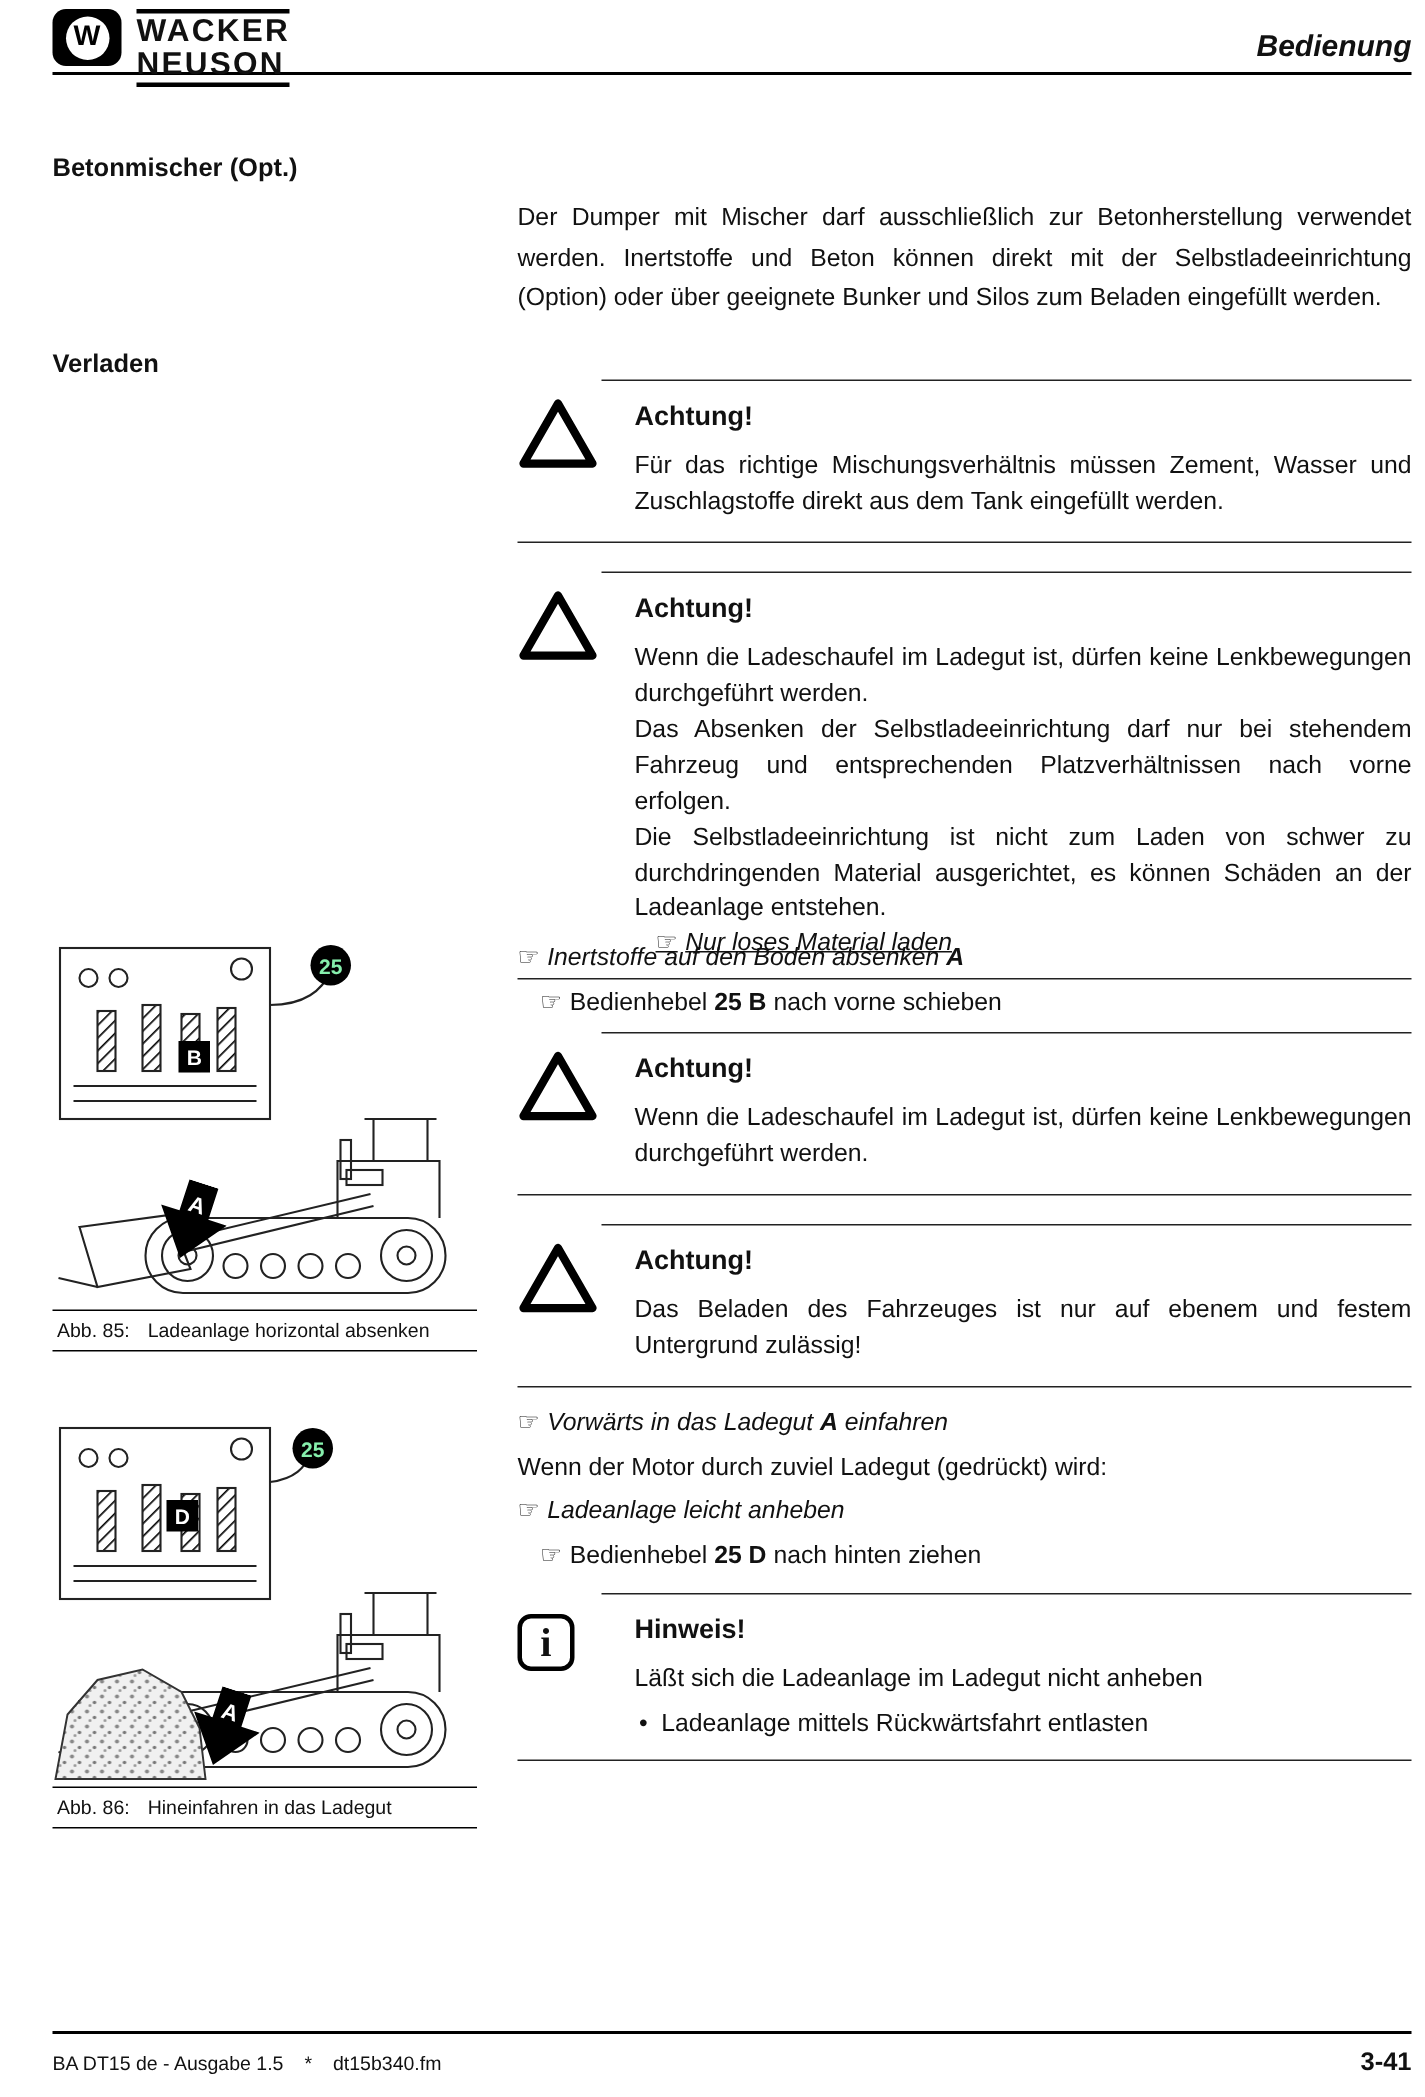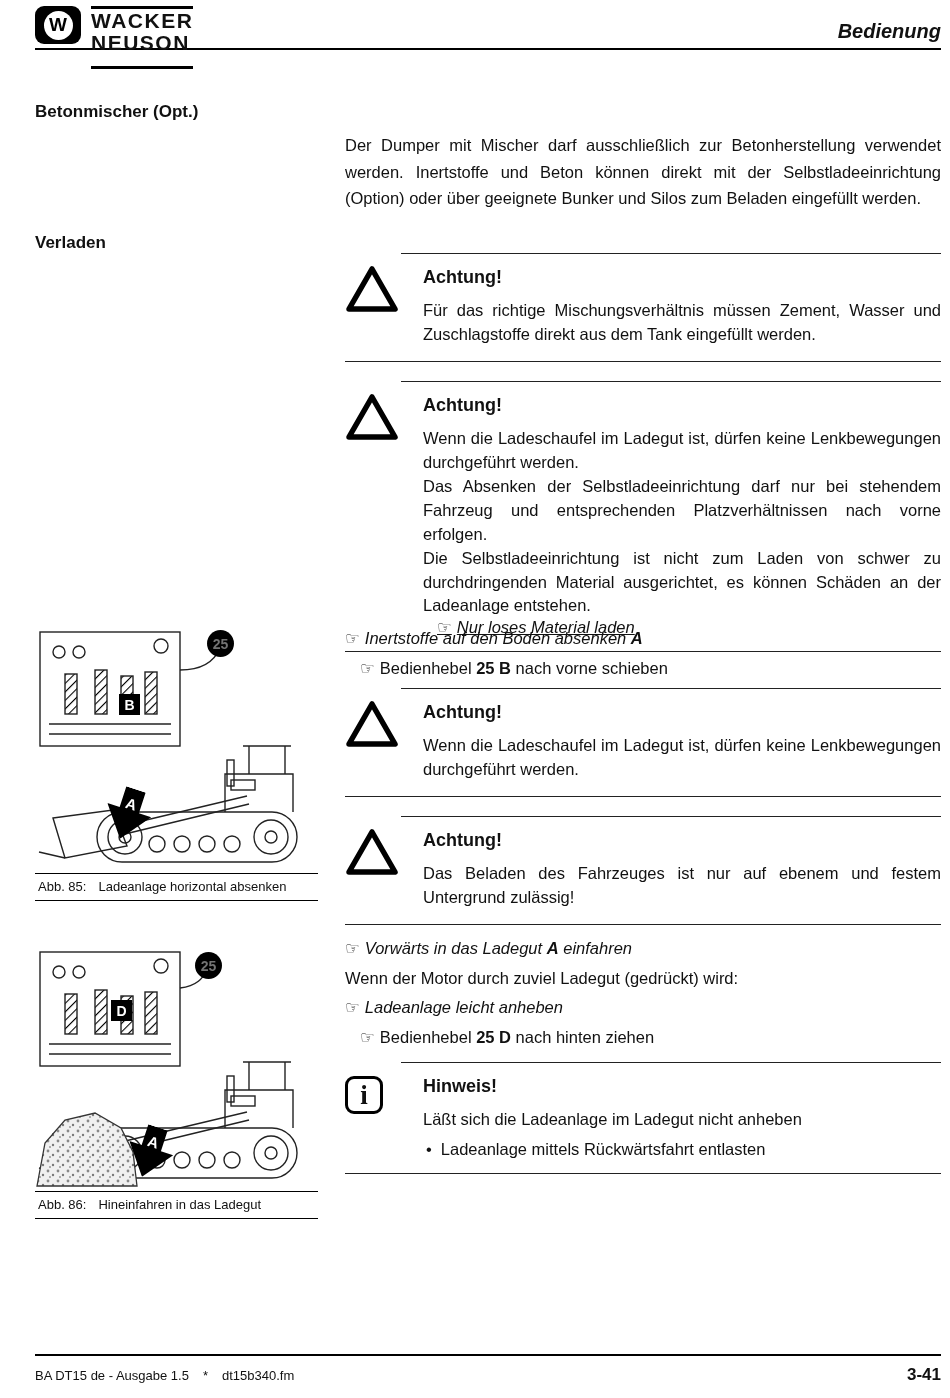--- a/index.html
+++ b/index.html
@@ -13,21 +13,21 @@
   .header { position:absolute; left:35px; top:0; width:906px; height:50px;
     border-bottom:2.5px solid #000; }
   .logo { position:absolute; left:0; top:6px; display:flex; gap:10px; align-items:flex-start; }
   .logo-mark { width:46px; height:38px; background:#000; border-radius:9px;
     display:flex; align-items:center; justify-content:center; }
   .logo-mark-inner { width:29px; height:29px; background:#fff; border-radius:50%;
     display:flex; align-items:center; justify-content:center;
     font-weight:bold; font-size:19px; color:#000; }
   .brand { line-height:1.05; }
   .brand-top { font-weight:bold; font-size:21px; letter-spacing:1.5px; border-top:3px solid #000; padding-top:1px; }
-  .brand-bottom { font-weight:bold; font-size:21px; letter-spacing:1.5px; border-bottom:3px solid #000; padding-bottom:12px; }
+  .brand-bottom { font-weight:bold; font-size:21px; letter-spacing:1.5px; border-bottom:3px solid #000; padding-bottom:1px; }
   .page-title { position:absolute; right:0; top:20px; font-size:20px; font-weight:bold; font-style:italic; }
 
   
   .side-label { position:absolute; left:35px; font-weight:bold; font-size:17px; }
 
   
   .rcol { position:absolute; left:345px; width:596px; }
   .intro { text-align:justify; line-height:1.62; }
 
   .wblock { display:flex; border-bottom:1.5px solid #222; padding-bottom:14px; }
@@ -50,21 +50,21 @@
   .plainline { margin:2px 0 9px; }
 
   .nbullet { display:flex; gap:9px; margin-top:8px; padding-left:3px; }
 
   
   .figure { position:absolute; left:35px; width:283px; }
   .fig-canvas { position:relative; height:253px; }
   .fig-canvas svg.art { position:absolute; left:0; top:0; }
   .fig-caption { border-top:1.5px solid #000; border-bottom:1.5px solid #000;
     padding:5px 3px 6px; font-size:13px; display:flex; gap:12px;text-align:center; }
-  .badge { position:absolute; width:27px; height:27px; border-radius:50%; background:#000; color:#737373;
+  .badge { position:absolute; width:27px; height:27px; border-radius:50%; background:#000; color:#86efac;
     display:flex; align-items:center; justify-content:center; font-size:14px; font-weight:bold; }
   .chip { position:absolute; width:21px; height:21px; background:#000; color:#fff;
     display:flex; align-items:center; justify-content:center; font-size:14px; font-weight:bold; }
   .arrowA { position:absolute; width:46px; height:52px; transform:rotate(18deg); }
   .arrowA .shape { position:absolute; inset:0; background:#000;
     clip-path:polygon(28% 0, 72% 0, 72% 42%, 100% 42%, 50% 100%, 0 42%, 28% 42%); }
   .arrowA .lbl { position:absolute; left:0; top:7px; width:100%; text-align:center;
     color:#fff; font-weight:bold; font-size:15px; }
 
   

